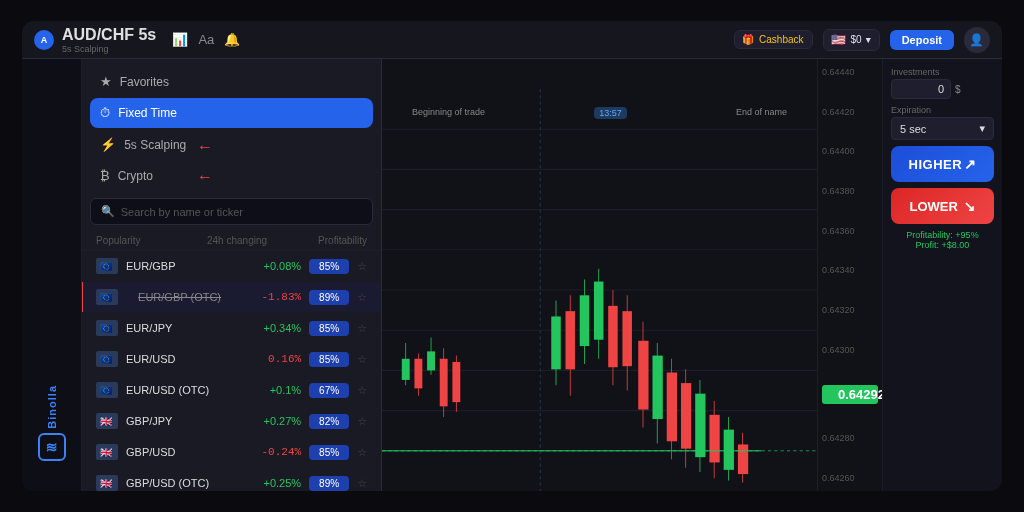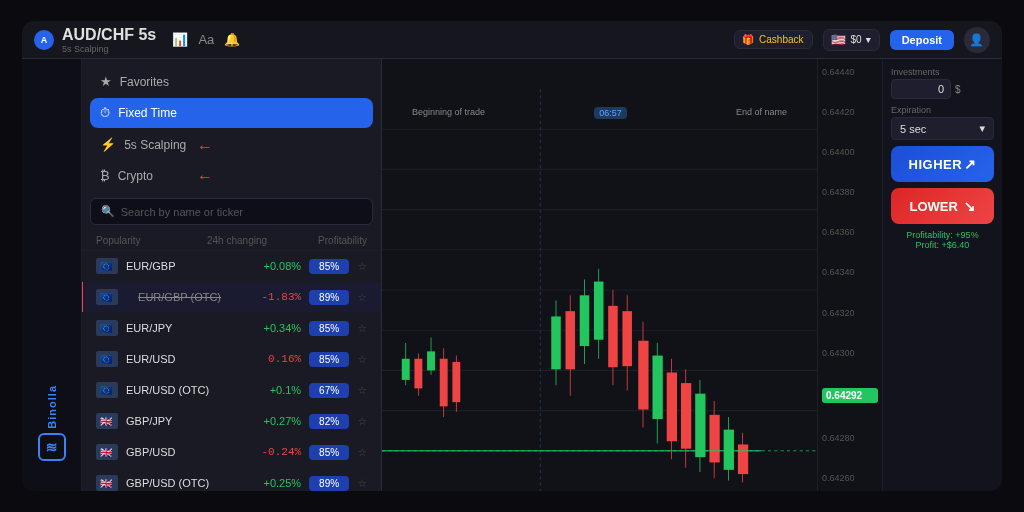--- a/index.html
+++ b/index.html
@@ -326,22 +326,22 @@
       font-size: 9px;
       color: #555;
       text-align: left;
       padding-right: 4px;
     }
     .current-price-label {
       position: absolute;
       right: 0;
       background: #22c55e;
       color: white;
-      font-size: 10px;
-      padding: 2px 4px;
+      font-size: 13px;
+      padding: 2px 16px;
       border-radius: 3px;
       font-weight: bold;
     }
     .trade-markers {
       position: absolute;
       top: 20px;
       left: 0;
       right: 65px;
       display: flex;
       justify-content: space-between;
@@ -606,21 +606,21 @@
       </div>
 
       <div class="red-arrow" style="top: 115px;">←</div>
       <div class="red-arrow" style="top: 145px;">←</div>
     </div>
 
     <div class="chart-area">
 
       <div class="trade-markers">
         <span>Beginning of trade</span>
-        <span class="trade-timer">06:57</span>
+        <span class="trade-timer">13:57</span>
         <span>End of name</span>
       </div>
 
       <div class="candles-area">
         <svg class="chart-svg" viewBox="0 0 550 380" preserveAspectRatio="none">
 
           <line x1="0" y1="38" x2="550" y2="38" stroke="#1e1e28" stroke-width="1"></line>
           <line x1="0" y1="76" x2="550" y2="76" stroke="#1e1e28" stroke-width="1"></line>
           <line x1="0" y1="114" x2="550" y2="114" stroke="#1e1e28" stroke-width="1"></line>
           <line x1="0" y1="152" x2="550" y2="152" stroke="#1e1e28" stroke-width="1"></line>
@@ -714,17 +714,17 @@
       <button class="higher-btn">
         <span>HIGHER</span>
         <span style="font-size:14px;">↗</span>
       </button>
       <button class="lower-btn">
         <span>LOWER</span>
         <span style="font-size:14px;">↘</span>
       </button>
       <div class="profit-info">
         <div>Profitability: +95%</div>
-        <div class="profit-amount">Profit: +$6.40</div>
+        <div class="profit-amount">Profit: +$8.00</div>
       </div>
     </div>
   </div>
 </div>
 
 </body></html>

